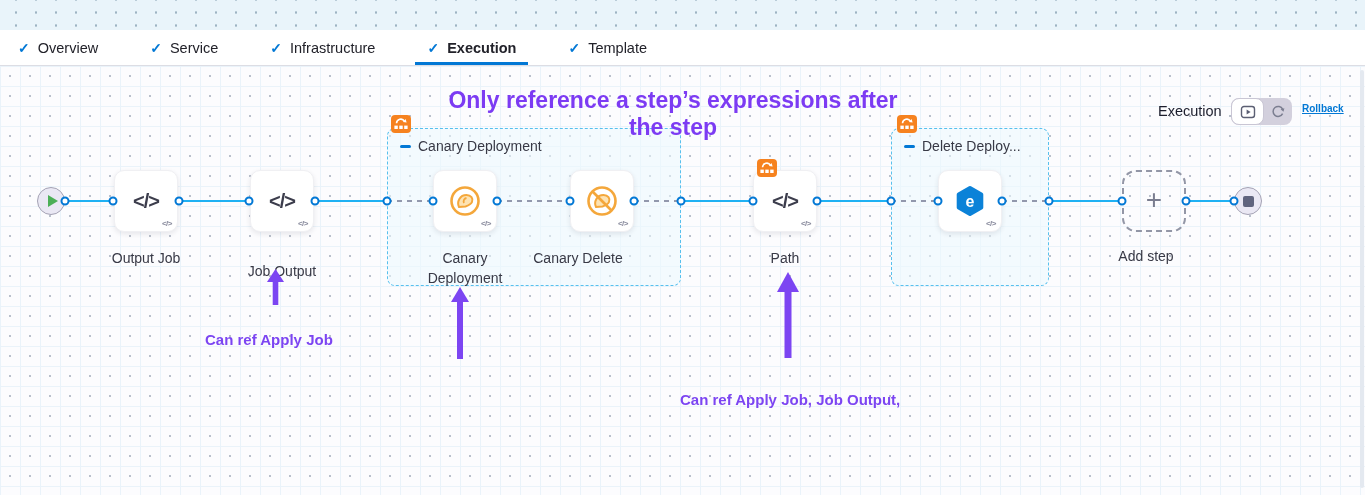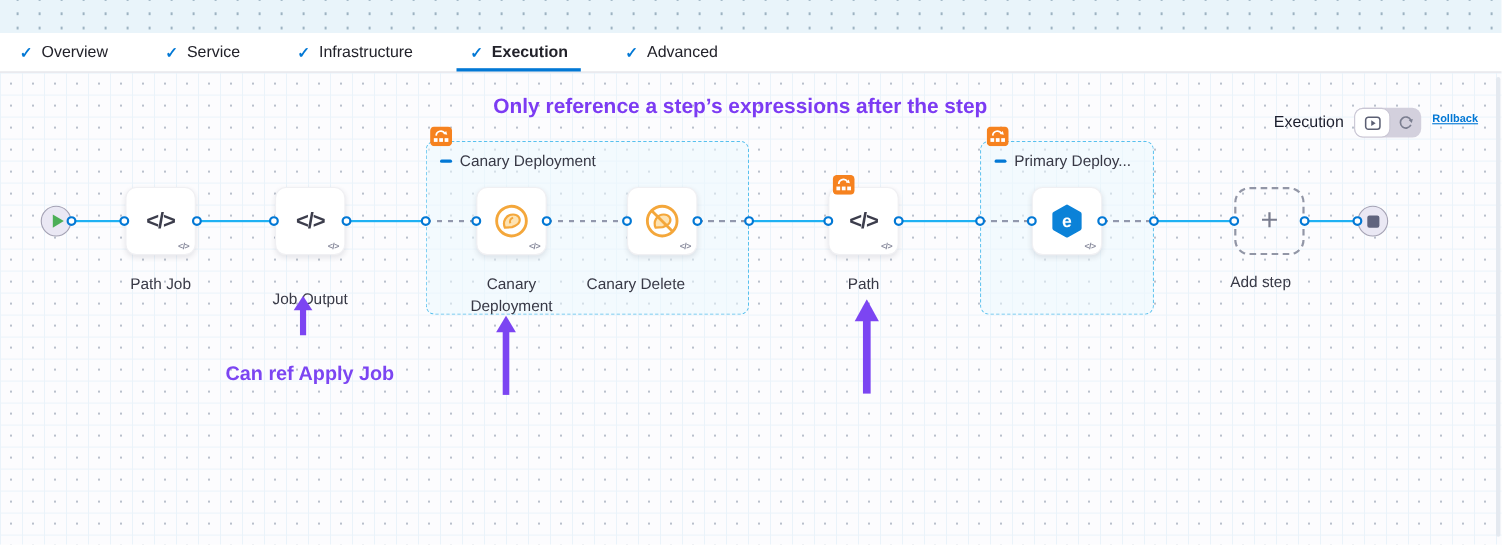--- a/index.html
+++ b/index.html
@@ -30,21 +30,21 @@
   
   .canvas { position:absolute; left:0; top:66px; width:1365px; height:429px;
     background-color:#fcfcfe;
     background-image:
       radial-gradient(circle, #b9c0cc 1px, transparent 1.2px),
       linear-gradient(#eaf3fa 1px, transparent 1px),
       linear-gradient(90deg, #eaf3fa 1px, transparent 1px);
     background-size:20px 20px, 20px 20px, 20px 20px; }
 
   .banner { position:absolute; left:438px; top:21px; width:470px;
-    text-align:center; font-size:19px; font-weight:bold; color:#7c3bf3;
+    text-align:center; font-size:23px; font-weight:bold; color:#7c3bf3;
     z-index:4; }
 
   
   .mode-label { position:absolute; left:1158px; top:37px; font-size:14.5px;
     color:#1c1e2d; z-index:4; }
   .mode-toggle { position:absolute; left:1231px; top:32px; width:61px;
     height:27px; background:#d3d0dd; border-radius:8px; display:flex;
     z-index:4; cursor:pointer; }
   .mode-seg-left { width:33px; height:27px; background:#fff;
     border:1px solid #c9c6d4; border-radius:8px; display:flex;
@@ -93,21 +93,21 @@
   .g2-label { max-width:118px; overflow:hidden; text-overflow:ellipsis; }
 
   .badge { position:absolute; width:20px; height:18px; z-index:5; }
 
   .addstep { position:absolute; left:1122px; top:104px; width:64px;
     height:62px; border:2px dashed #9296a6; border-radius:14px; display:flex;
     align-items:center; justify-content:center; z-index:2; cursor:pointer; }
   .plus { font-size:28px; font-weight:300; color:#7a7d8f; margin-top:-3px; }
 
   
-  .ann { position:absolute; font-size:18px; font-weight:bold; color:#7c45f2;
+  .ann { position:absolute; font-size:15px; font-weight:bold; color:#7c45f2;
     z-index:4; line-height:19px; }
   .arrow { position:absolute; z-index:4; }
 
   .scrollbar-v { position:absolute; right:1px; top:70px; width:4px;
     height:418px; background:#e4e9f0; border-radius:2px; z-index:6; }
 </style>
 </head>
 <body>
 
 <div class="top-strip"></div>
@@ -124,21 +124,21 @@
   <div class="tab">
     <span class="chk">✓</span>
     <span>Infrastructure</span>
   </div>
   <div class="tab active">
     <span class="chk">✓</span>
     <span>Execution</span>
   </div>
   <div class="tab">
     <span class="chk">✓</span>
-    <span>Advanced</span>
+    <span>Template</span>
   </div>
 </div>
 
 <div class="canvas">
 
   <div class="banner">Only reference a step’s expressions after the step</div>
 
   <div class="mode-label">Execution</div>
   <div class="mode-toggle">
     <div class="mode-seg-left">
@@ -171,21 +171,21 @@
 
   <div class="group" style="left:387px;width:294px">
     <div class="group-head">
       <span class="collapse-dash"></span>
       <span>Canary Deployment</span>
     </div>
   </div>
   <div class="group" style="left:891px;width:158px">
     <div class="group-head">
       <span class="collapse-dash"></span>
-      <span class="g2-label">Primary Deploy...</span>
+      <span class="g2-label">Delete Deploy...</span>
     </div>
   </div>
 
   <svg class="badge" style="left:391px;top:49px" viewBox="0 0 20 18">
     <rect x="0" y="0" width="20" height="18" rx="4" fill="#f6821f"></rect>
     <path d="M5.5 8.3 a4.3 4.3 0 0 1 8 -2" fill="none" stroke="#fff" stroke-width="1.6"></path>
     <polygon points="15.6,7.6 11.9,6.9 14.6,4.1" fill="#fff"></polygon>
     <rect x="3.4" y="10.6" width="3.4" height="3.4" fill="#fff"></rect>
     <rect x="8.3" y="10.6" width="3.4" height="3.4" fill="#fff"></rect>
     <rect x="13.2" y="10.6" width="3.4" height="3.4" fill="#fff"></rect>
@@ -211,21 +211,21 @@
     <div class="play-tri"></div>
   </div>
   <div class="endpoint" style="left:1234px;top:121px">
     <div class="stop-sq"></div>
   </div>
 
   <div class="stepbox" style="left:114px;top:104px">
     <span class="code-glyph">&lt;/&gt;</span>
     <span class="mini-code">&lt;/&gt;</span>
   </div>
-  <div class="steplabel" style="left:96px;top:182px;width:100px">Path Job</div>
+  <div class="steplabel" style="left:96px;top:182px;width:100px">Output Job</div>
 
   <div class="stepbox" style="left:250px;top:104px">
     <span class="code-glyph">&lt;/&gt;</span>
     <span class="mini-code">&lt;/&gt;</span>
   </div>
   <div class="steplabel" style="left:232px;top:195px;width:100px">Job Output</div>
 
   <div class="stepbox" style="left:433px;top:104px">
     <svg width="38" height="38" viewBox="0 0 38 38">
       <circle cx="19" cy="19" r="13.5" fill="none" stroke="#f4a73b" stroke-width="2.6"></circle>
@@ -295,17 +295,18 @@
   <svg class="arrow" style="left:450px;top:221px" width="20" height="72" viewBox="0 0 20 72">
     <polygon points="10,0 1,15 19,15" fill="#7c45f2"></polygon>
     <rect x="7" y="14" width="6" height="58" fill="#7c45f2"></rect>
   </svg>
 
   <svg class="arrow" style="left:775px;top:206px" width="26" height="86" viewBox="0 0 26 86">
     <polygon points="13,0 2,20 24,20" fill="#7c45f2"></polygon>
     <rect x="9.5" y="19" width="7" height="67" fill="#7c45f2"></rect>
   </svg>
   <div class="ann" style="left:680px;top:324px">
+    <div>Can ref Apply Job, Job Output,</div>
   </div>
 
 </div>
 
 <div class="scrollbar-v"></div>
 
 </body></html>

